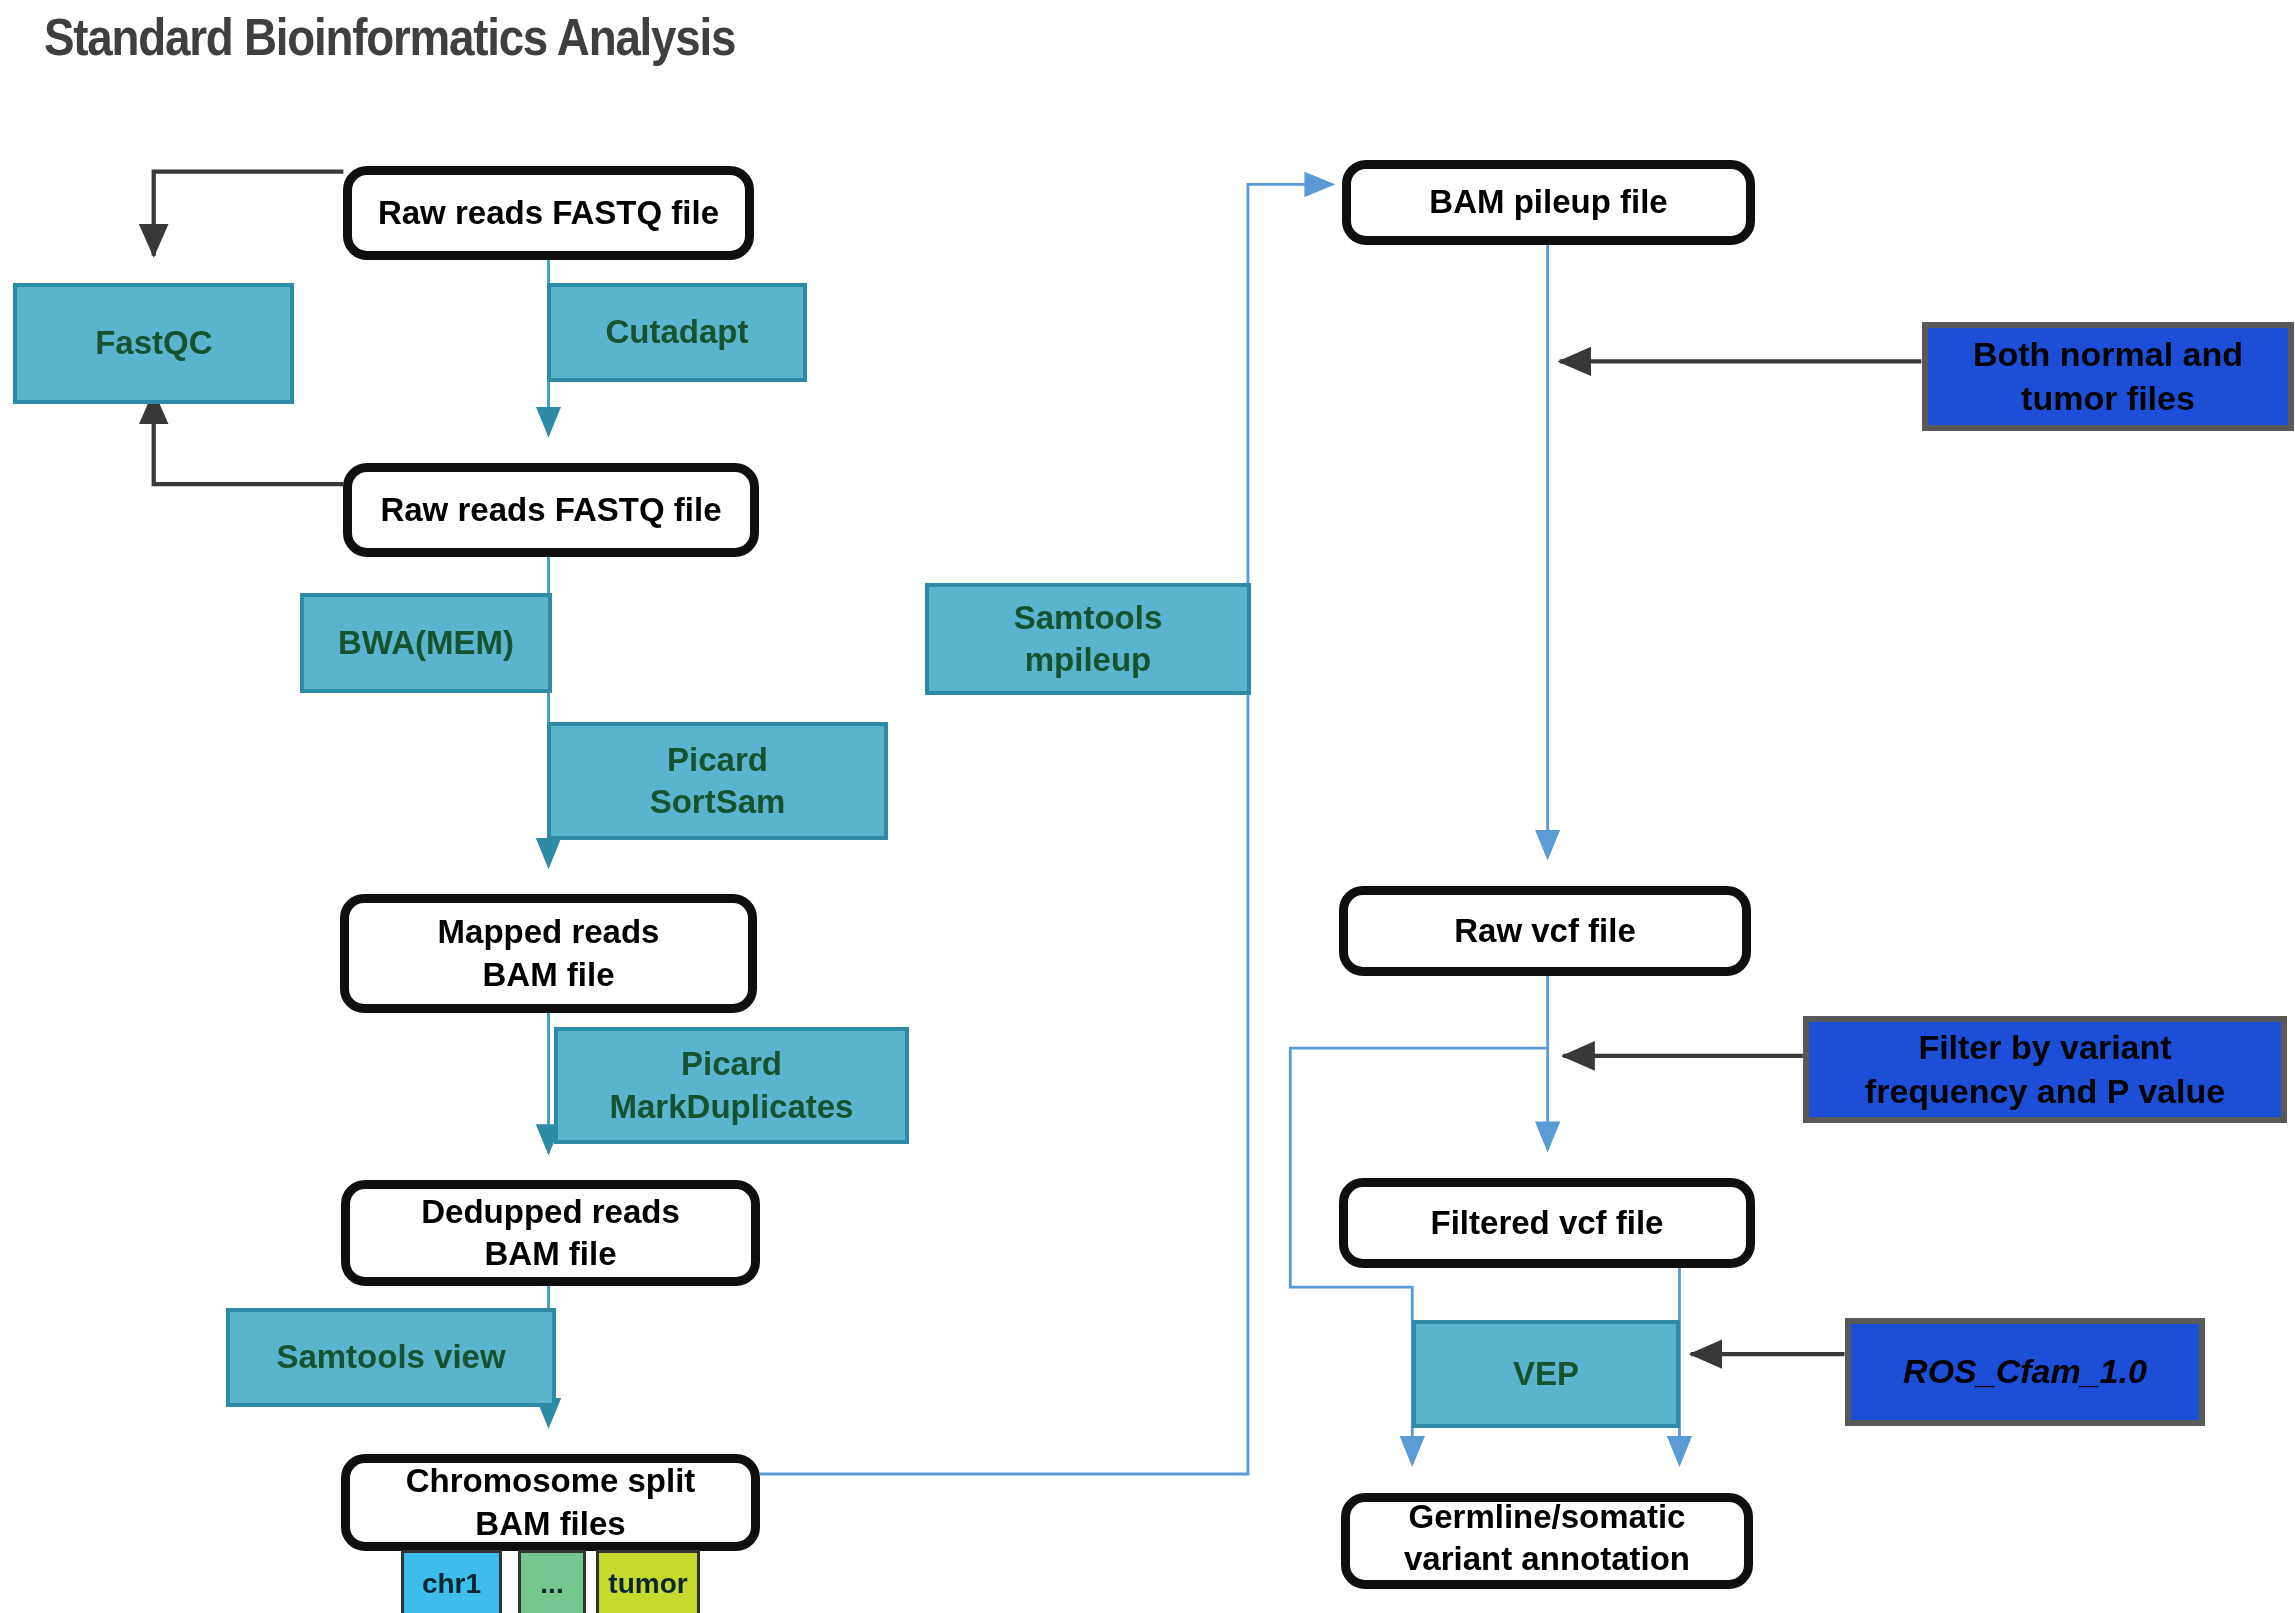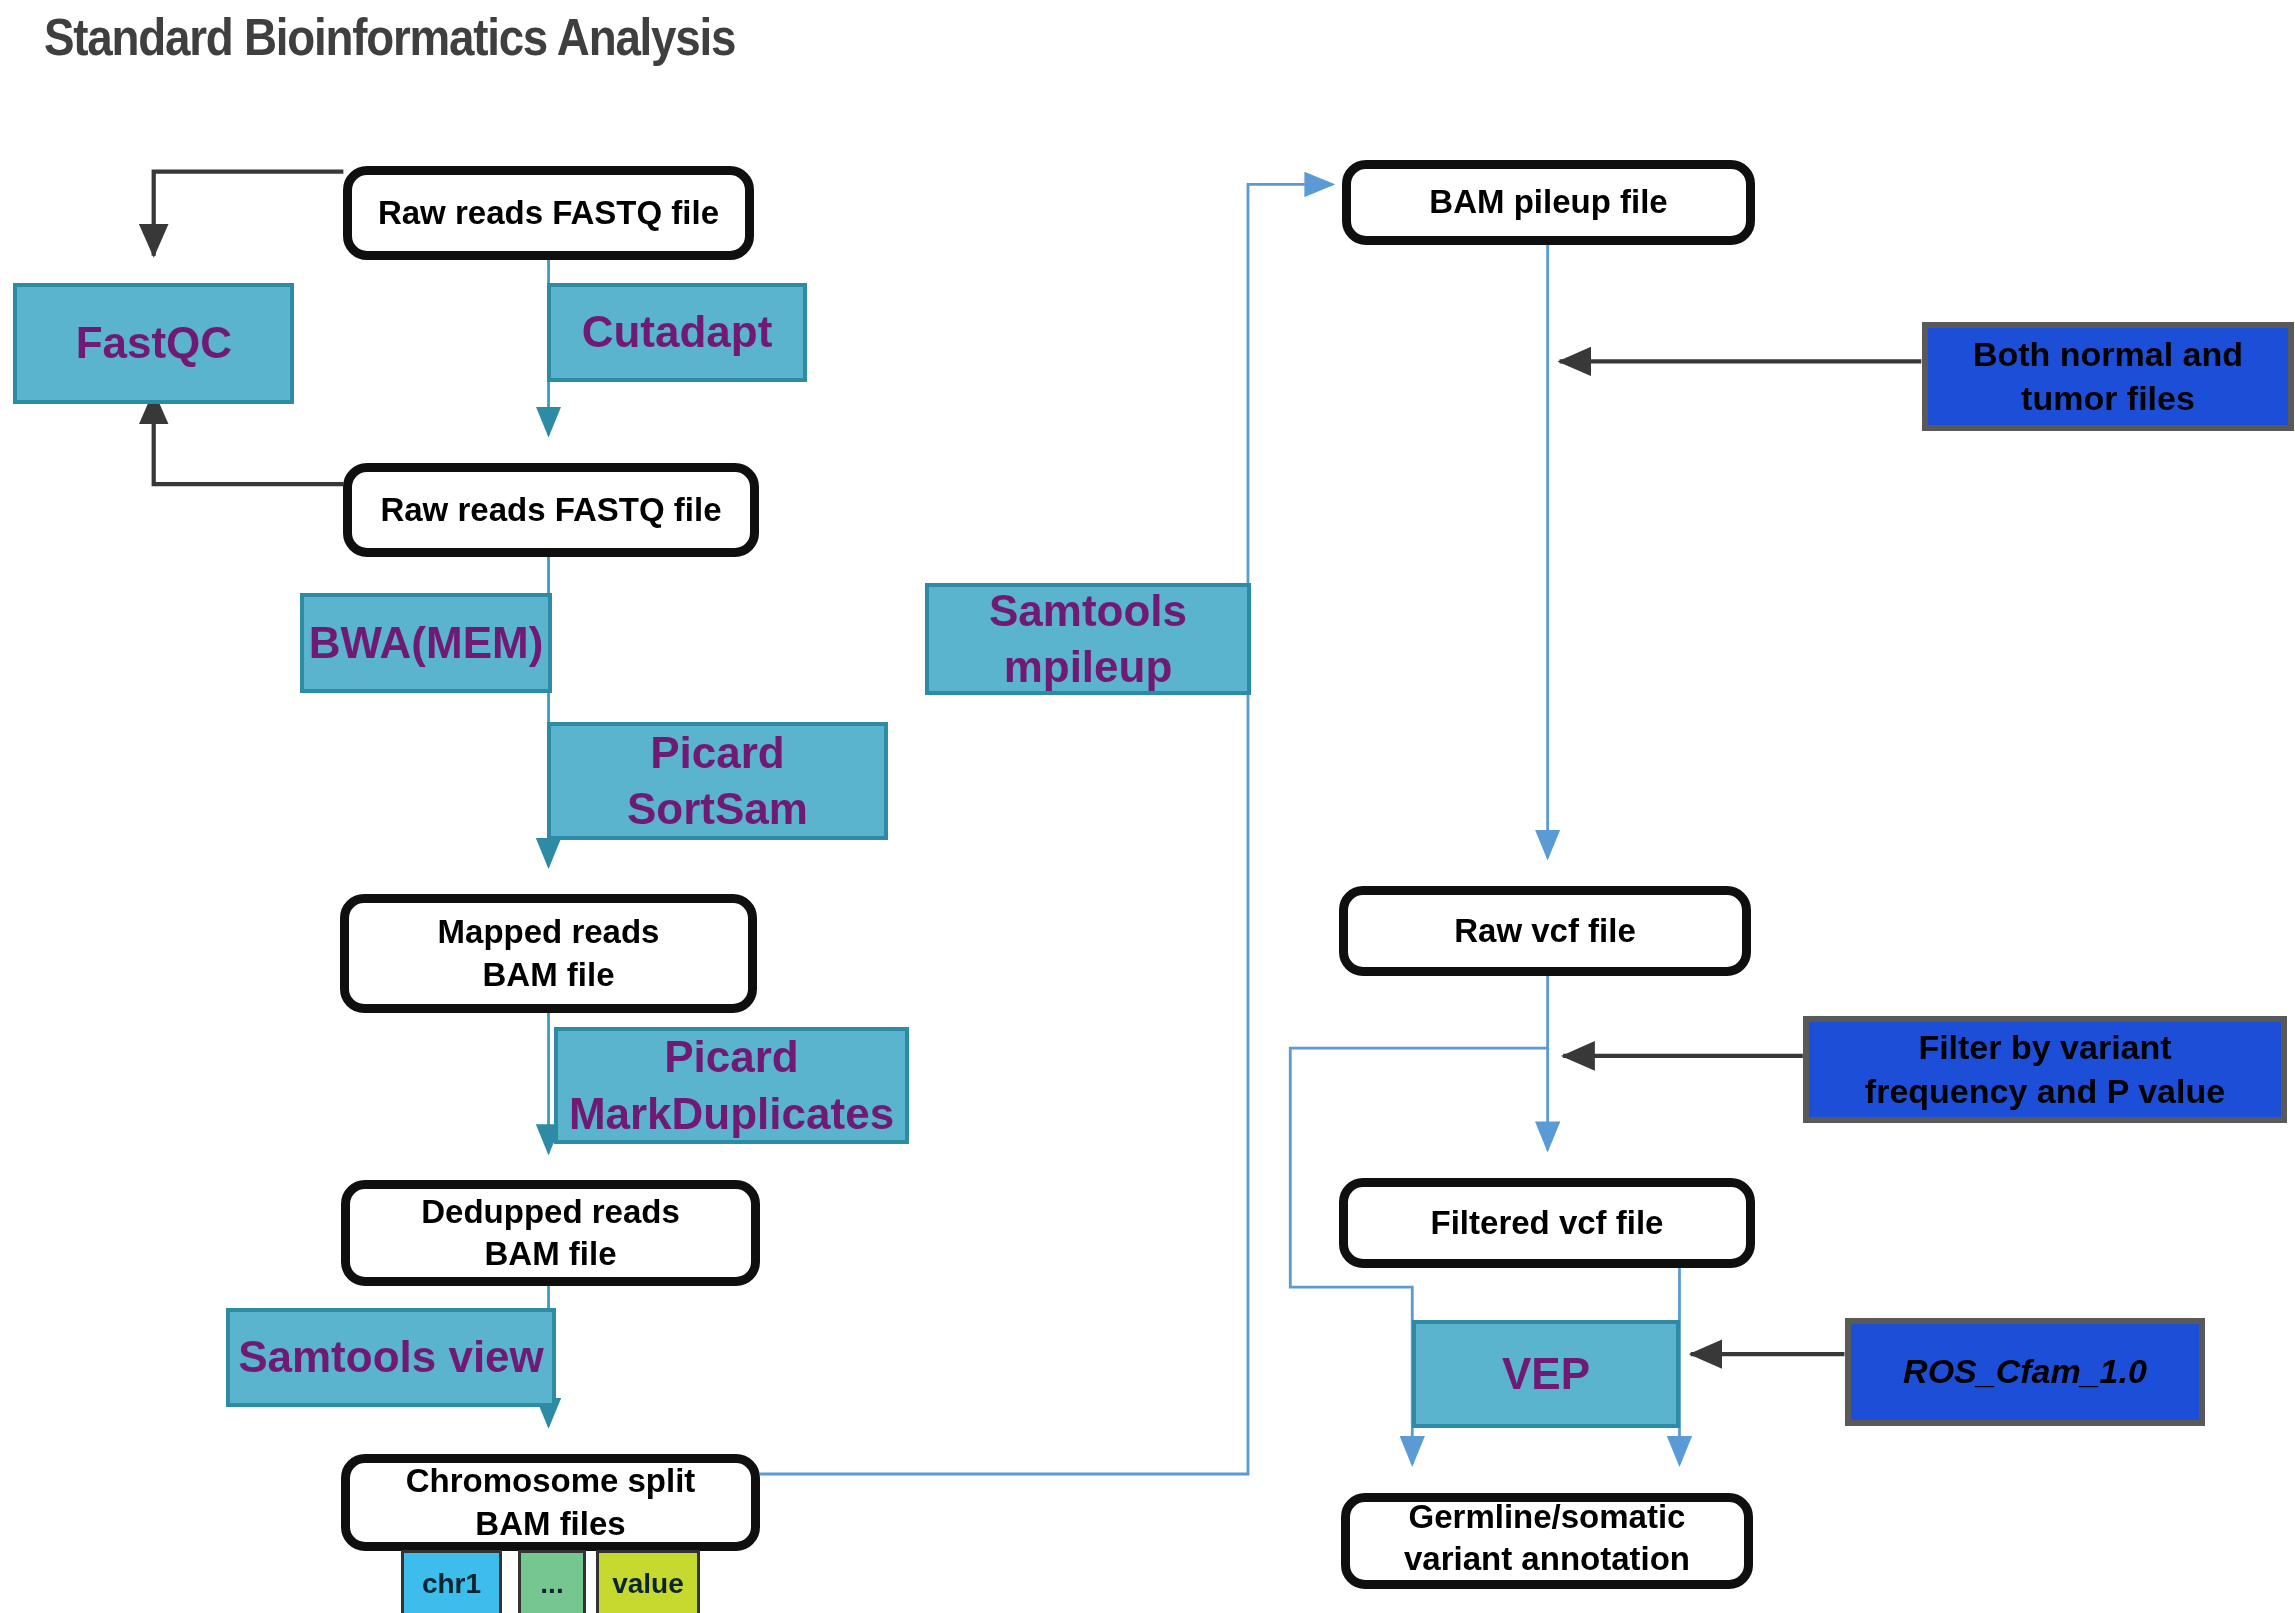--- a/index.html
+++ b/index.html
@@ -29,21 +29,21 @@
     display:flex;align-items:center;justify-content:center;
     font-weight:bold;text-align:center;margin-top:20px;
   }
   .lbl{white-space:pre-line;line-height:1.28;}
   .file{
     background:#ffffff;border:9.2px solid var(--box-black);
     border-radius:24px;color:#000000;font-size:33px;
   }
   .tool{
     background:var(--teal-fill);border:4.2px solid var(--teal-border);
-    color:#701a75;font-size:44px;
+    color:#14532d;font-size:33px;
   }
   .note{
     background:#1d4ed8;border:6.3px solid var(--note-border);
     color:#000000;font-size:34px;
   }
   .note .italic{font-style:italic;}
   .chr{
     border:3.5px solid #333333;color:#0a2530;font-size:28px;
   }
   .chr1{background:var(--chr1-fill);}
@@ -139,21 +139,21 @@
 
   <div class="node chr chr1" style="left:401px;top:1530px;width:101px;height:67px;">
     <span class="lbl">chr1</span>
   </div>
 
   <div class="node chr chrdots" style="left:518px;top:1530px;width:68px;height:67px;">
     <span class="lbl">...</span>
   </div>
 
   <div class="node chr chrm" style="left:596px;top:1530px;width:104px;height:67px;">
-    <span class="lbl">value</span>
+    <span class="lbl">tumor</span>
   </div>
 
   <div class="node tool" style="left:925px;top:563px;width:326px;height:112px;">
     <span class="lbl">Samtools
 mpileup</span>
   </div>
 
   <div class="node file" style="left:1342px;top:140px;width:413px;height:85px;">
     <span class="lbl">BAM pileup file</span>
   </div>

